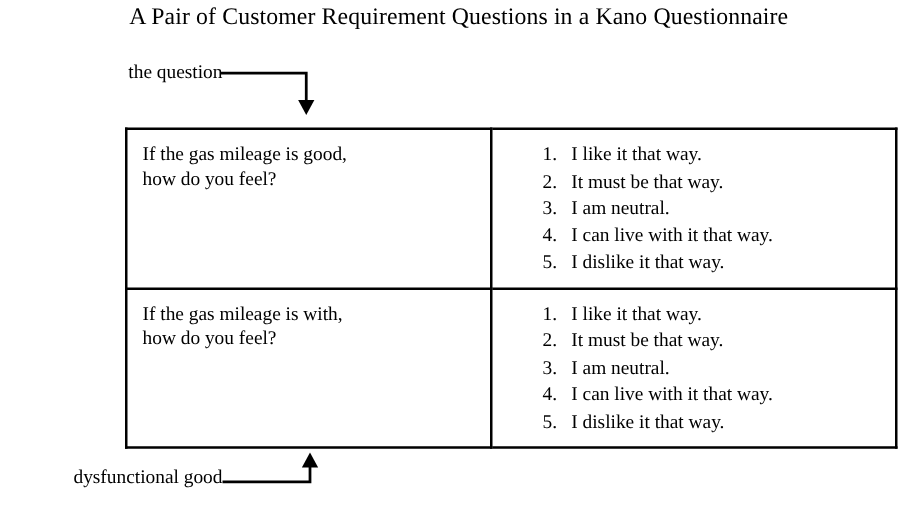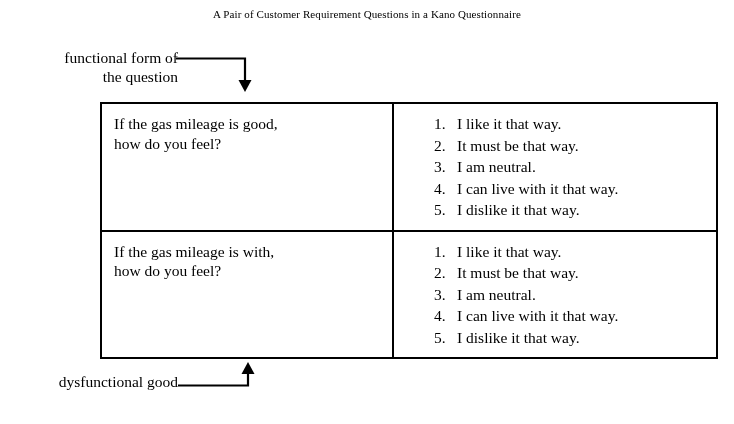--- a/index.html
+++ b/index.html
@@ -16,21 +16,21 @@
     color: #000000;
   }
 
   
   #figure-title {
     position: absolute;
     left: 0;
     top: 4px;
     width: 734px;
     text-align: center;
-    font-size: 11px;
+    font-size: 19px;
     line-height: 20px;
     letter-spacing: 0.1px;
     white-space: nowrap;
   }
 
   
   .callout-label {
     position: absolute;
     font-size: 15.5px;
     line-height: 19px;
@@ -119,21 +119,20 @@
     <polygon points="238.5,80 251.5,80 245,92" fill="#000000"></polygon>
   </g>
 
   <g>
     <path d="M 178 385.5 L 248 385.5 L 248 372" fill="none" stroke="#000000" stroke-width="2.2"></path>
     <polygon points="241.5,374 254.5,374 248,362" fill="#000000"></polygon>
   </g>
 </svg>
 
 <div class="callout-label" id="functional-label">
-  <span class="label-line">functional form of</span>
   <span class="label-line">the question</span>
 </div>
 
 <div class="callout-label" id="dysfunctional-label">
   <span class="label-line">dysfunctional good</span>
 </div>
 
 <table id="questionnaire-table">
   <tbody>
 

